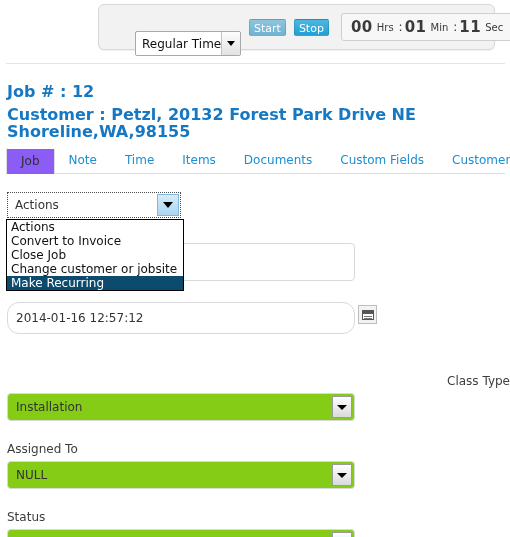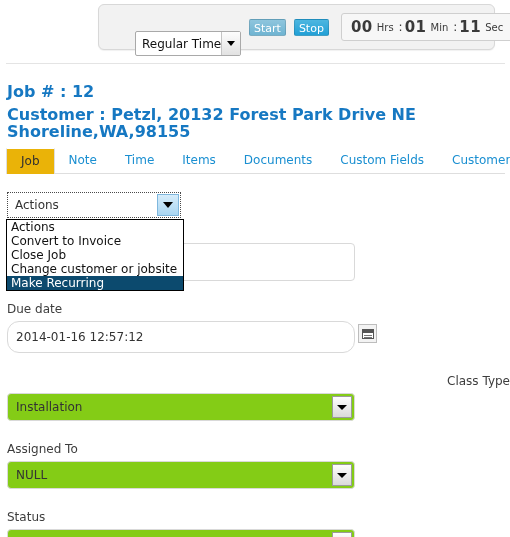--- a/index.html
+++ b/index.html
@@ -140,21 +140,21 @@
     height: 25px;
     line-height: 25px;
     padding: 0 14px;
     font-size: 12px;
     color: #1a8fd1;
     box-sizing: border-box;
     white-space: nowrap;
   }
   .tab.active {
     color: #303030;
-    background: #eab308;
+    background: #8b5cf6;
     border-left: 1px solid #dedede;
     border-right: 1px solid #dedede;
     border-top: 1px solid #ffffff;
     margin-bottom: -1px;
     height: 26px;
     line-height: 25px;
   }
 
   
   .form {
@@ -368,21 +368,20 @@
 
   <div class="dropdown-list">
     <div class="opt">Actions</div>
     <div class="opt">Convert to Invoice</div>
     <div class="opt">Close Job</div>
     <div class="opt">Change customer or jobsite</div>
     <div class="opt sel">Make Recurring</div>
   </div>
 
   <div class="block" style="top:116px;">
-    <div class="field-label">Due date</div>
     <div style="position:relative;height:36px;">
       <div class="txt-input" style="top:0;">2014-01-16 12:57:12</div>
       <div class="cal-btn" style="left:358px; top:3px;">
         <span class="cal-glyph"></span>
       </div>
     </div>
   </div>
 
   <div class="block" style="top:188px;text-align:right;">
     <div class="field-label">Class Type</div>

